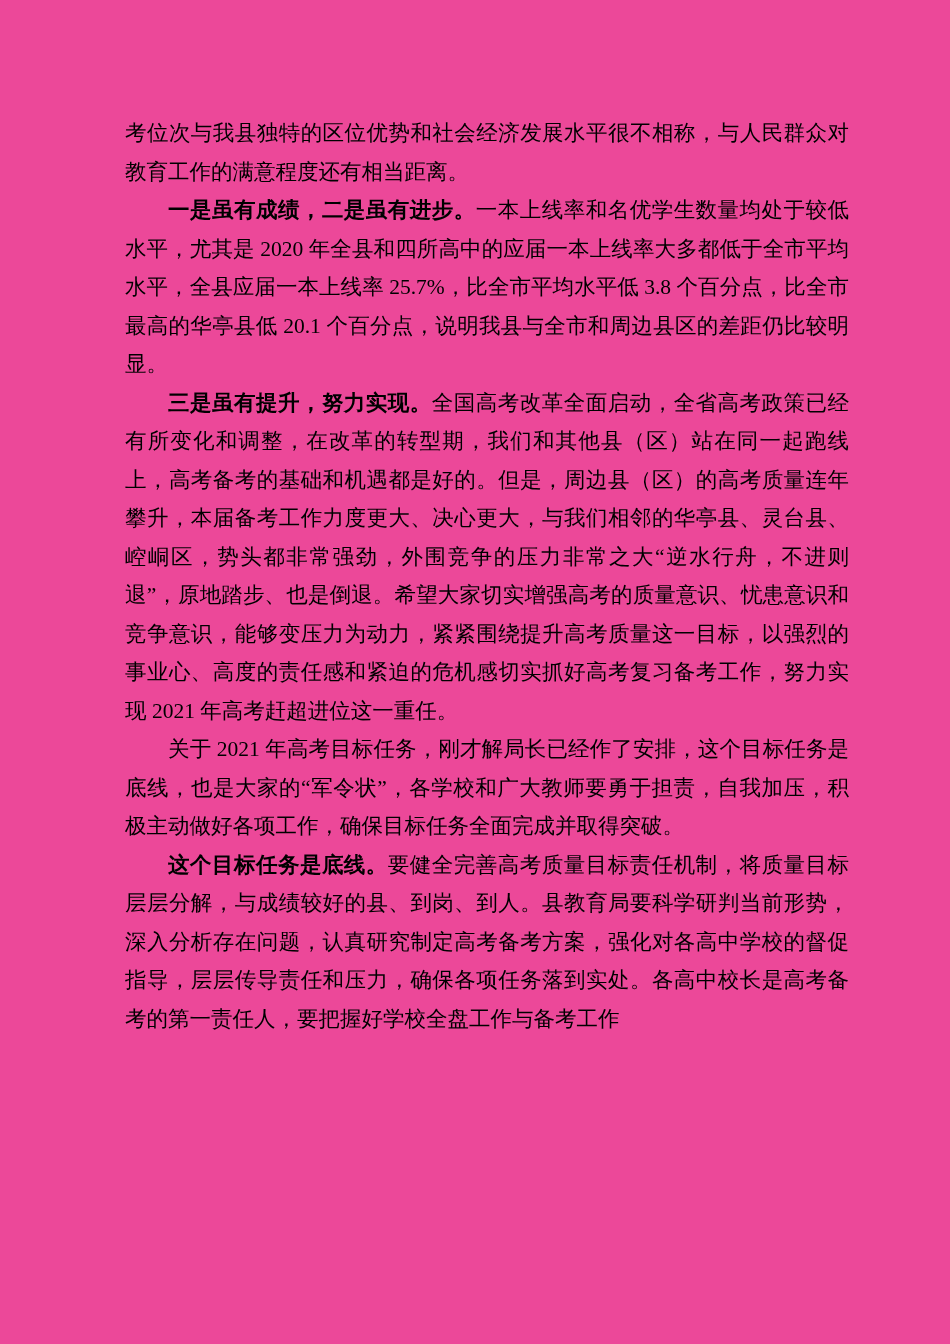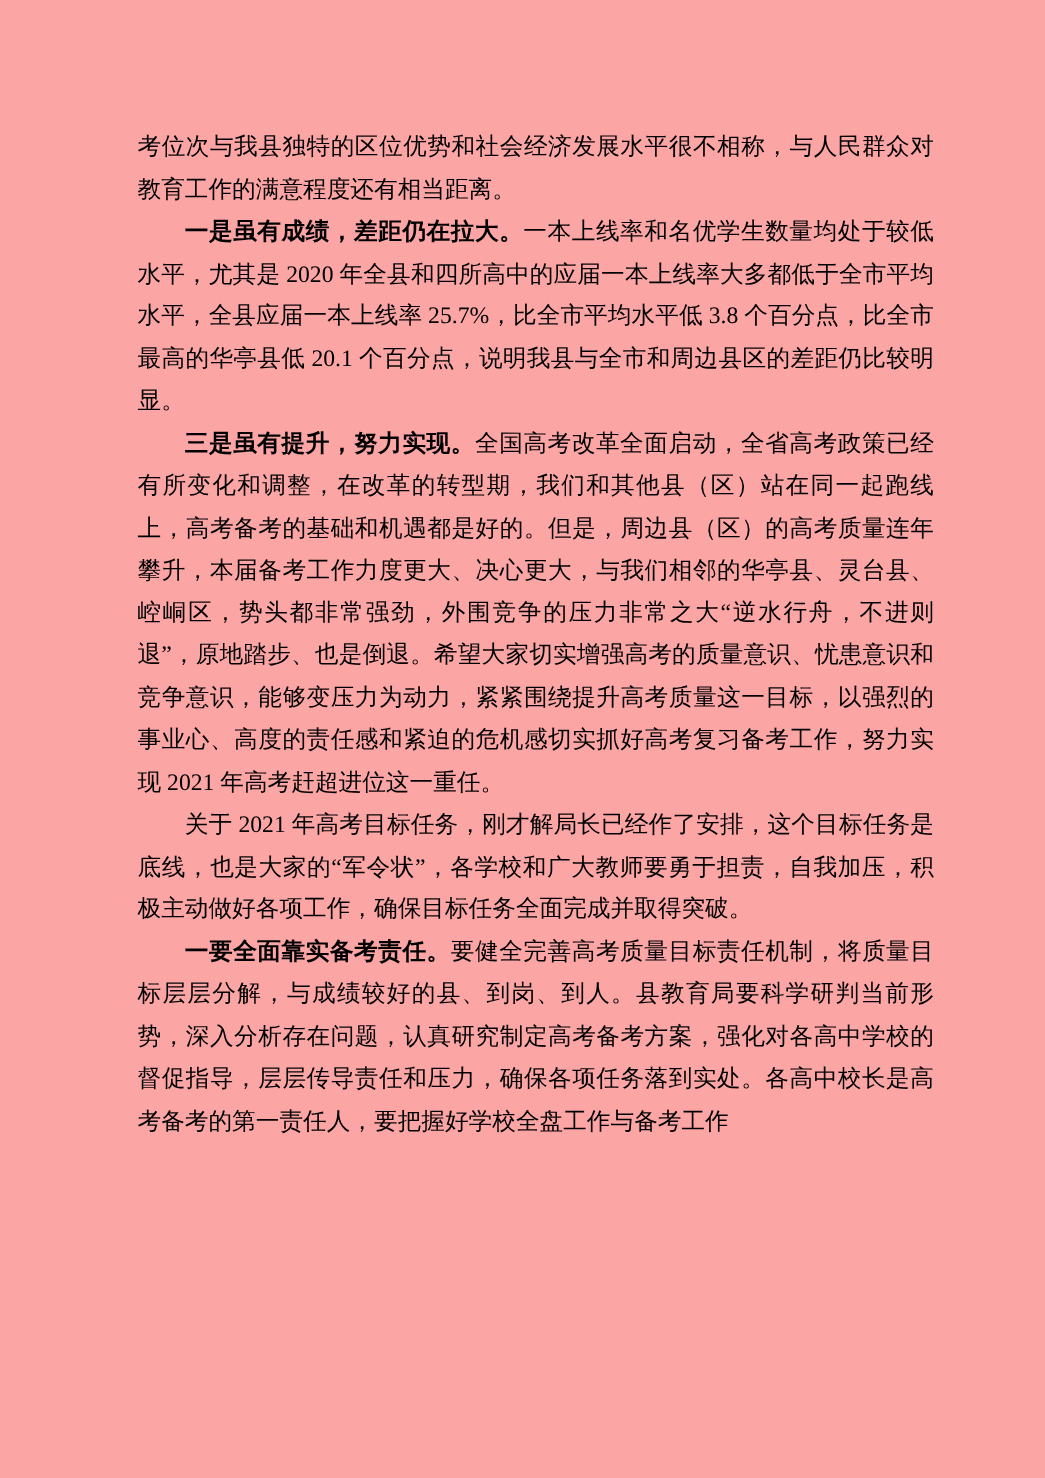--- a/index.html
+++ b/index.html
@@ -11,21 +11,21 @@
     width: 950px;
     height: 1344px;
     overflow: hidden;
     font-family: "Liberation Serif", "DejaVu Serif", serif;
     color: #000000;
   }
   .page {
     box-sizing: border-box;
     width: 950px;
     height: 1344px;
-    background: #fca5a5;
+    background: #ec4899;
     padding: 114px 101px 0 125px;
   }
   .content {
     width: 724px;
   }
   p.para {
     margin: 0;
     font-size: 21.5px;
     line-height: 38.5px;
     text-align: justify;
@@ -43,24 +43,24 @@
   }
 </style>
 </head>
 <body>
 
 <div class="page">
   <div class="content">
 
     <p class="para no-indent"><span class="lead"></span><span>考位次与我县独特的区位优势和社会经济发展水平很不相称，与人民群众对教育工作的满意程度还有相当距离。</span></p>
 
-    <p class="para indent"><span class="lead">一是虽有成绩，差距仍在拉大。</span><span>一本上线率和名优学生数量均处于较低水平，尤其是 2020 年全县和四所高中的应届一本上线率大多都低于全市平均水平，全县应届一本上线率 25.7%，比全市平均水平低 3.8 个百分点，比全市最高的华亭县低 20.1 个百分点，说明我县与全市和周边县区的差距仍比较明显。</span></p>
+    <p class="para indent"><span class="lead">一是虽有成绩，二是虽有进步。</span><span>一本上线率和名优学生数量均处于较低水平，尤其是 2020 年全县和四所高中的应届一本上线率大多都低于全市平均水平，全县应届一本上线率 25.7%，比全市平均水平低 3.8 个百分点，比全市最高的华亭县低 20.1 个百分点，说明我县与全市和周边县区的差距仍比较明显。</span></p>
 
 
     <p class="para indent"><span class="lead">三是虽有提升，努力实现。</span><span>全国高考改革全面启动，全省高考政策已经有所变化和调整，在改革的转型期，我们和其他县（区）站在同一起跑线上，高考备考的基础和机遇都是好的。但是，周边县（区）的高考质量连年攀升，本届备考工作力度更大、决心更大，与我们相邻的华亭县、灵台县、崆峒区，势头都非常强劲，外围竞争的压力非常之大“逆水行舟，不进则退”，原地踏步、也是倒退。希望大家切实增强高考的质量意识、忧患意识和竞争意识，能够变压力为动力，紧紧围绕提升高考质量这一目标，以强烈的事业心、高度的责任感和紧迫的危机感切实抓好高考复习备考工作，努力实现 2021 年高考赶超进位这一重任。</span></p>
 
 
     <p class="para indent"><span class="lead"></span><span>关于 2021 年高考目标任务，刚才解局长已经作了安排，这个目标任务是底线，也是大家的“军令状”，各学校和广大教师要勇于担责，自我加压，积极主动做好各项工作，确保目标任务全面完成并取得突破。</span></p>
 
-    <p class="para indent"><span class="lead">一要全面靠实备考责任。</span><span>要健全完善高考质量目标责任机制，将质量目标层层分解，与成绩较好的县、到岗、到人。县教育局要科学研判当前形势，深入分析存在问题，认真研究制定高考备考方案，强化对各高中学校的督促指导，层层传导责任和压力，确保各项任务落到实处。各高中校长是高考备考的第一责任人，要把握好学校全盘工作与备考工作</span></p>
+    <p class="para indent"><span class="lead">这个目标任务是底线。</span><span>要健全完善高考质量目标责任机制，将质量目标层层分解，与成绩较好的县、到岗、到人。县教育局要科学研判当前形势，深入分析存在问题，认真研究制定高考备考方案，强化对各高中学校的督促指导，层层传导责任和压力，确保各项任务落到实处。各高中校长是高考备考的第一责任人，要把握好学校全盘工作与备考工作</span></p>
 
   </div>
 </div>
 
 </body></html>

